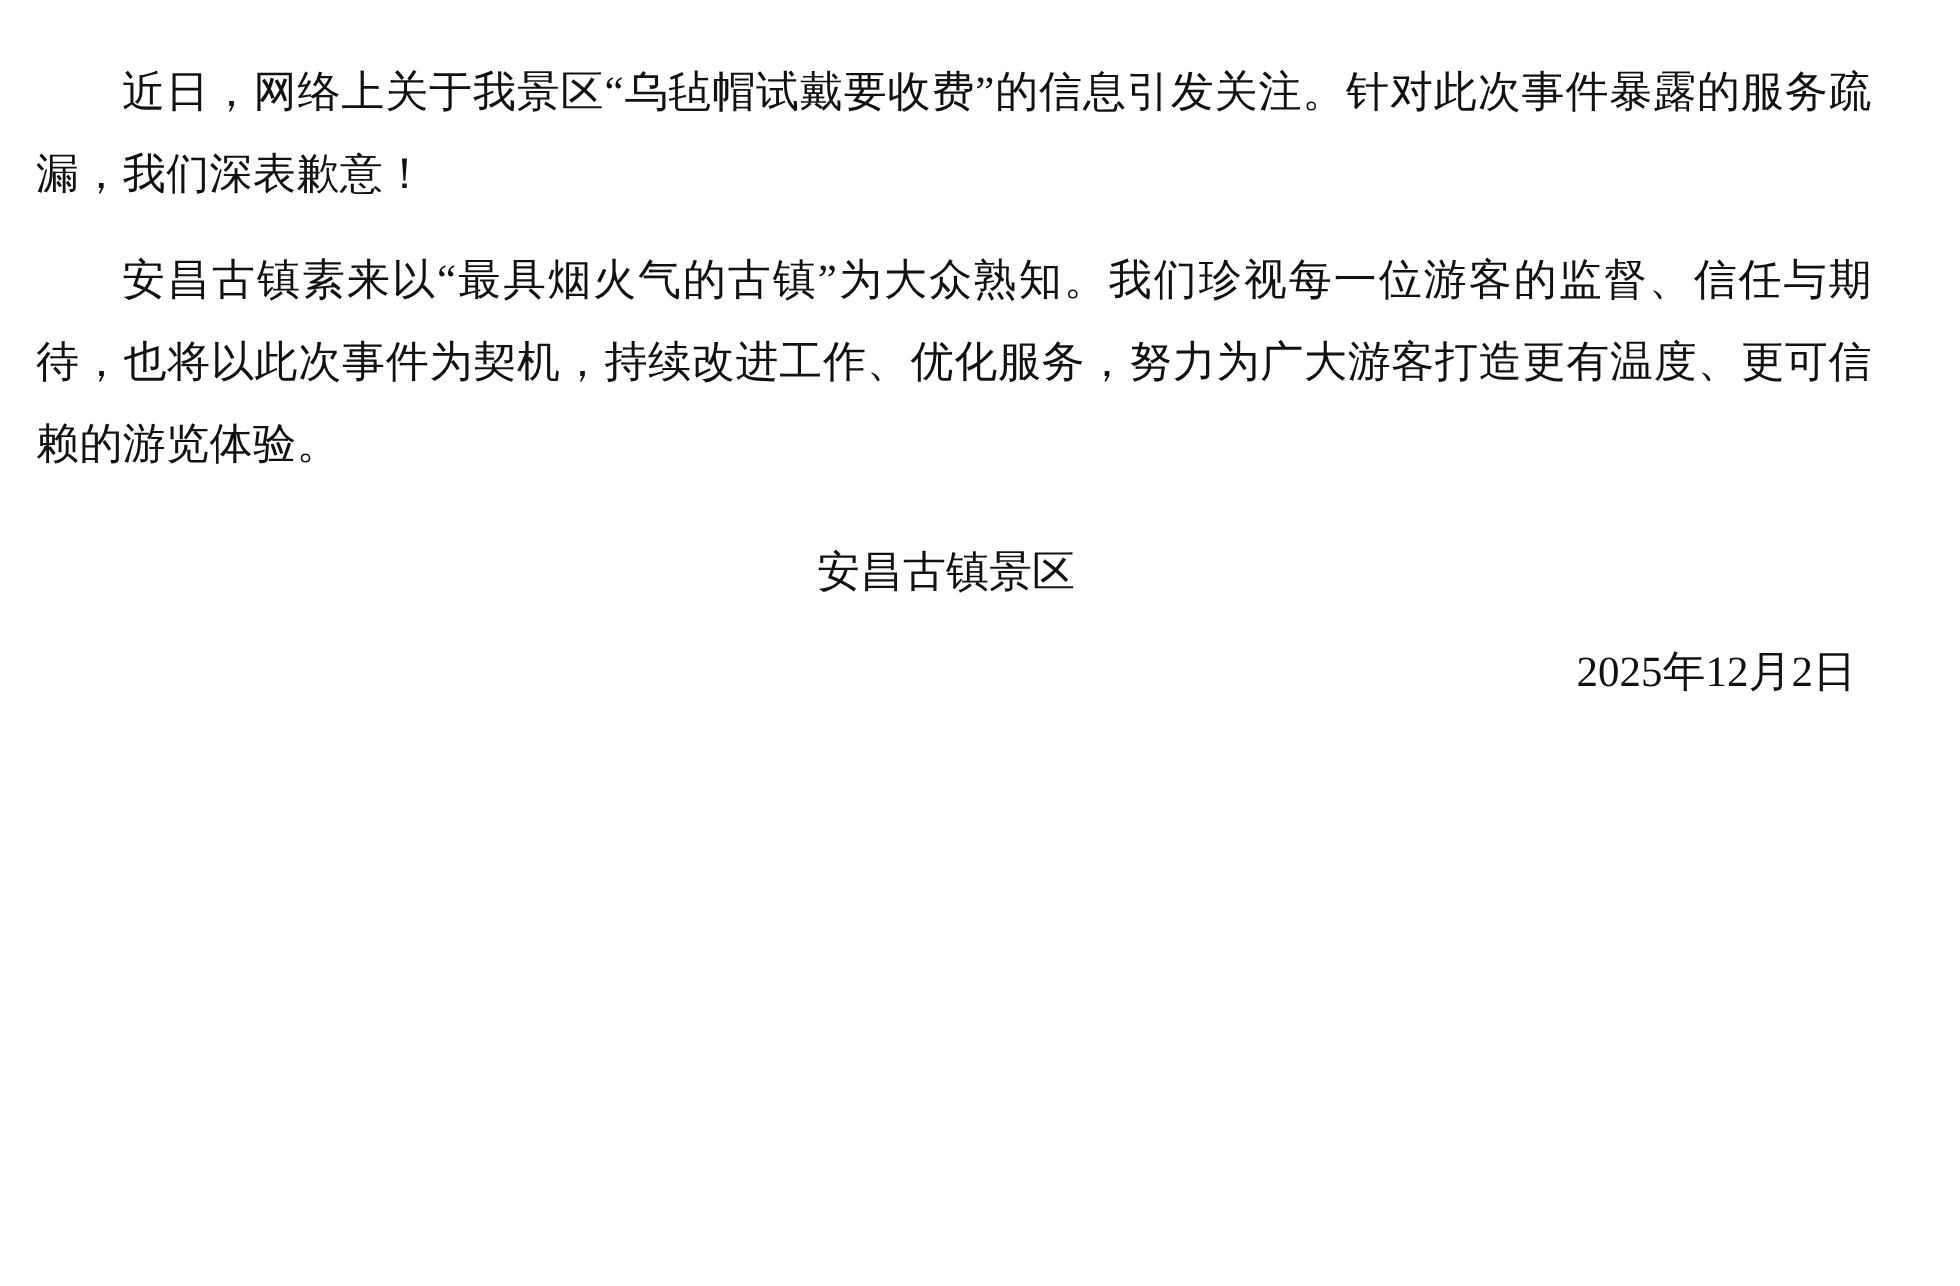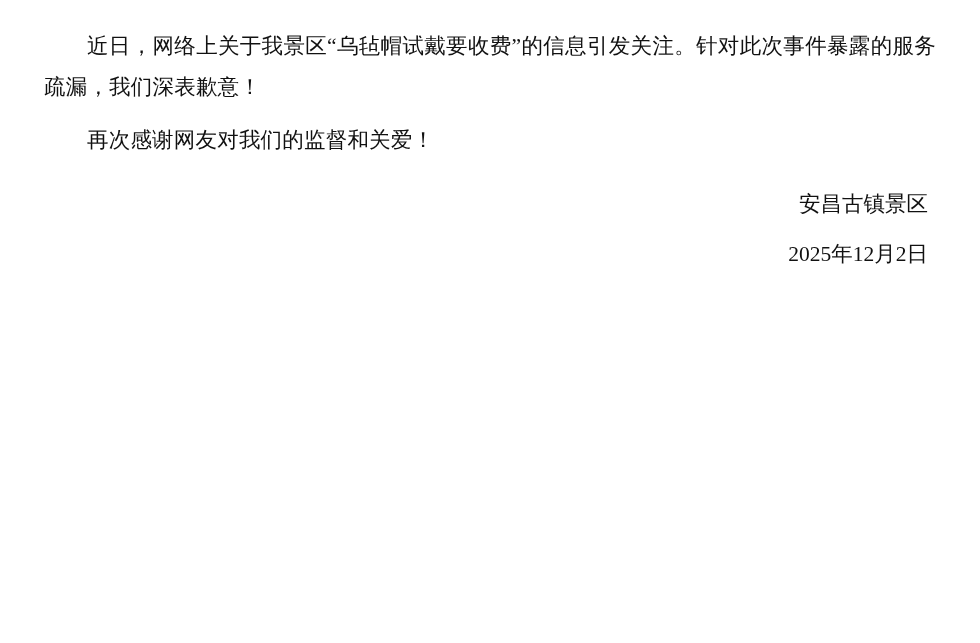--- a/index.html
+++ b/index.html
@@ -11,21 +11,21 @@
     width: 980px;
     height: 643px;
     font-family: "Liberation Serif", "DejaVu Serif", serif;
     color: #1a1a1a;
     overflow: hidden;
   }
   .page {
     box-sizing: border-box;
     width: 980px;
     height: 643px;
-    padding: 26px 44px 16px 44px;
+    padding: 26px 44px 16px 18px;
     background: #ffffff;
     position: relative;
   }
   .statement {
     display: block;
   }
   .para {
     font-size: 21.5px;
     line-height: 41px;
     text-align: justify;
@@ -40,34 +40,35 @@
   }
   .signature-block {
     margin-top: 24px;
     text-align: right;
     padding-right: 8px;
   }
   .sign-org {
     font-size: 21.5px;
     line-height: 38px;
     color: #111111;
+    text-align: center;
   }
   .sign-date {
     font-size: 21.5px;
     line-height: 38px;
     color: #111111;
     margin-top: 12px;
   }
 </style>
 </head>
 <body>
 
 <div class="page">
   <div class="statement">
     <p class="para">近日，网络上关于我景区“乌毡帽试戴要收费”的信息引发关注。针对此次事件暴露的服务疏漏，我们深表歉意！</p>
-    <p class="para">再次感谢网友对我们的监督和关爱！</p>
+    <p class="para">安昌古镇素来以“最具烟火气的古镇”为大众熟知。我们珍视每一位游客的监督、信任与期待，也将以此次事件为契机，持续改进工作、优化服务，努力为广大游客打造更有温度、更可信赖的游览体验。</p>
   </div>
 
   <div class="signature-block">
     <div class="sign-org">安昌古镇景区</div>
     <div class="sign-date">2025年12月2日</div>
   </div>
 </div>
 
 </body></html>

